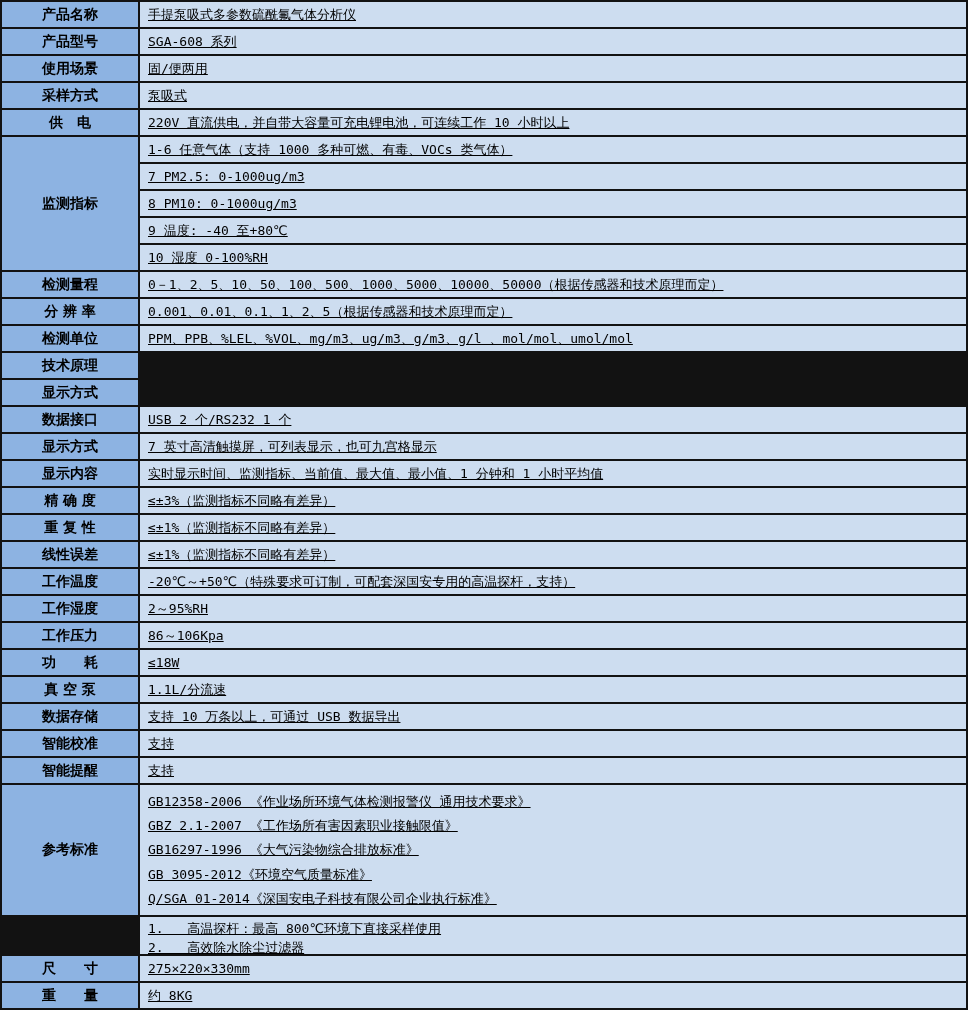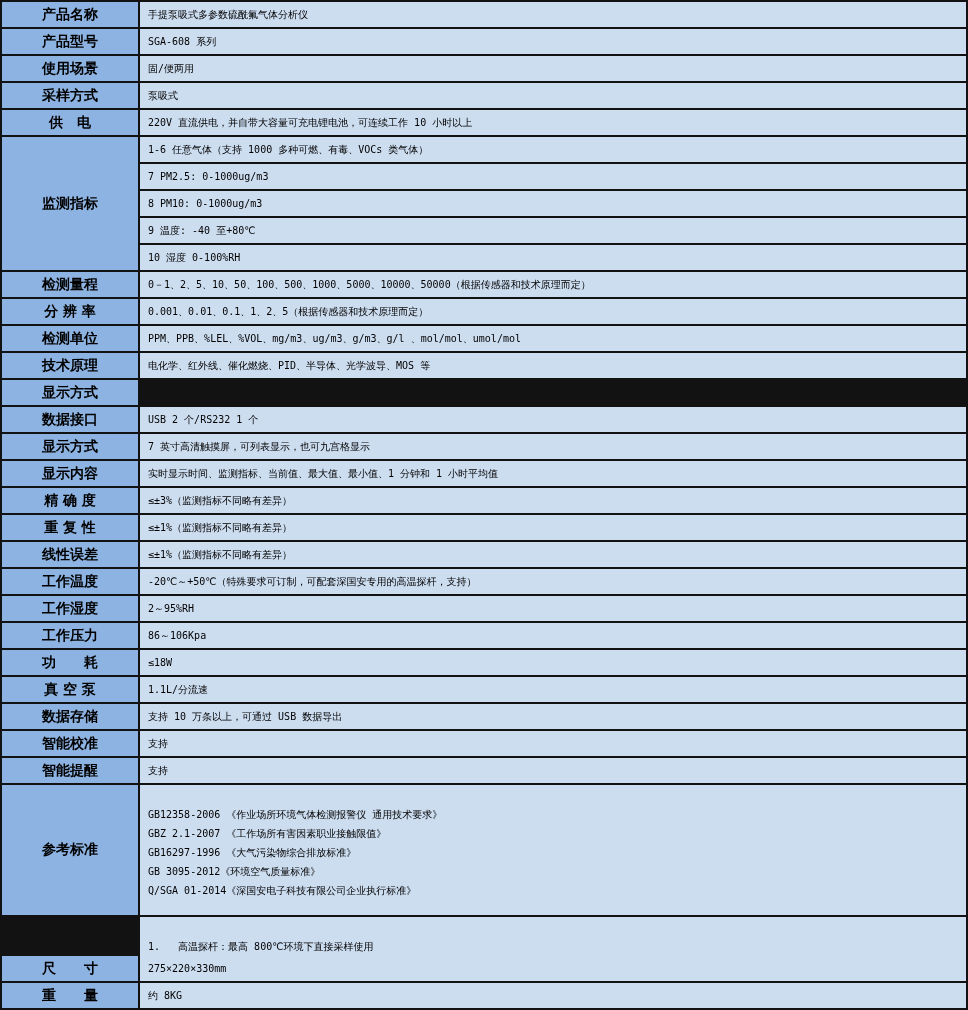--- a/index.html
+++ b/index.html
@@ -34,30 +34,31 @@
     justify-content:center;
     font-family:"DejaVu Sans","Liberation Sans",sans-serif;
     font-weight:bold;
     font-size:14px;
     white-space:pre;
     text-align:center;
   }
   .value{
     grid-column:2;
     font-family:"DejaVu Sans Mono","DejaVu Sans",monospace;
-    font-size:10px;
+    font-size:13px;
     padding:0 8px;
     white-space:pre;
+    text-decoration:underline;
   }
   .span5{grid-row:span 5;}
   .multiline{
     flex-direction:column;
     justify-content:space-evenly;
     align-items:stretch;
-    padding:20px 8px;
+    padding:2px 8px;
   }
   .multiline .line{line-height:19px;white-space:pre;}
 </style>
 </head>
 <body>
 
 <div class="spec-table">
 
   <div class="cell label">产品名称</div>
   <div class="cell value">手提泵吸式多参数硫酰氟气体分析仪</div>
@@ -84,21 +85,20 @@
   <div class="cell label">检测量程</div>
   <div class="cell value">0－1、2、5、10、50、100、500、1000、5000、10000、50000（根据传感器和技术原理而定）</div>
 
   <div class="cell label">分 辨 率</div>
   <div class="cell value">0.001、0.01、0.1、1、2、5（根据传感器和技术原理而定）</div>
 
   <div class="cell label">检测单位</div>
   <div class="cell value">PPM、PPB、%LEL、%VOL、mg/m3、ug/m3、g/m3、g/l 、mol/mol、umol/mol</div>
 
   <div class="cell label">技术原理</div>
-  <div class="cell value">电化学、红外线、催化燃烧、PID、半导体、光学波导、MOS 等</div>
 
   <div class="cell label">显示方式</div>
 
   <div class="cell label">数据接口</div>
   <div class="cell value">USB 2 个/RS232 1 个</div>
 
   <div class="cell label">显示方式</div>
   <div class="cell value">7 英寸高清触摸屏，可列表显示，也可九宫格显示</div>
 
   <div class="cell label">显示内容</div>

